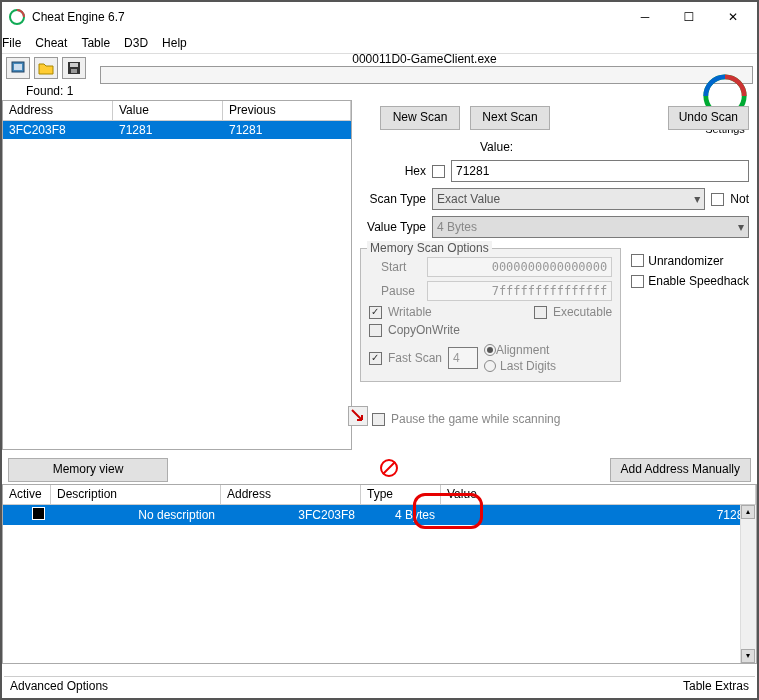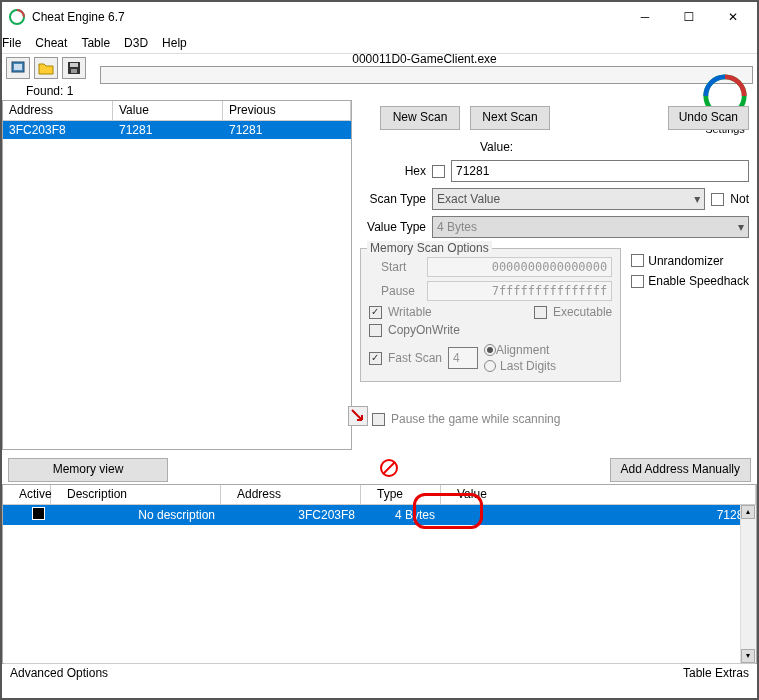--- a/index.html
+++ b/index.html
@@ -41,31 +41,31 @@
 .fieldset { border: 1px solid #bbb; padding: 8px; position: relative; margin-top: 4px; background: #f2f2f2; }
 .fieldset .legend { position: absolute; top: -8px; left: 6px; background: #f2f2f2; padding: 0 3px; color: #555; }
 .mem-row { display: flex; align-items: center; gap: 6px; margin-bottom: 4px; }
 .mem-row .ml { color: #888; width: 40px; margin-left: 12px; }
 .mem-row .mv { flex:1; text-align: right; font-family: Consolas, monospace; color: #999; border: 1px solid #ccc; background: #f5f5f5; padding: 2px 4px; }
 .radio { width: 12px; height: 12px; border: 1px solid #888; border-radius: 50%; display: inline-block; }
 .radio.sel::after { content: ''; display: block; width: 6px; height: 6px; background: #555; border-radius: 50%; margin: 2px; }
 .mid-btns { display: flex; align-items: flex-start; height: 28px; padding: 2px 6px; gap: 6px; }
 .bottom-table { border: 1px solid #aaa; height: 180px; display: flex; flex-direction: column; }
 .bt-head { display: flex; background: #fff; border-bottom: 1px solid #ccc; height: 20px; }
-.bt-head div { border-right: 1px solid #ccc; padding: 2px 16px; }
+.bt-head div { border-right: 1px solid #ccc; padding: 2px 6px; }
 .c-active { width: 48px; }
 .c-desc { width: 170px; }
 .c-addr2 { width: 140px; }
 .c-type { width: 80px; }
 .c-value { flex: 1; }
 .bt-body { flex: 1; background: #fff; position: relative; }
 .bt-row { display: flex; background: #0078d7; color: #fff; height: 20px; align-items: center; }
 .bt-row > div { padding: 0 6px; text-align: right; }
 .ring { position: absolute; border: 3px solid #e60000; border-radius: 12px; left: 410px; top: -12px; width: 70px; height: 36px; pointer-events: none; }
-.statusbar { position: absolute; bottom: 15px; left: 2px; right: 2px; height: 20px; display: flex; justify-content: space-between; padding: 2px 6px; border-top: 1px solid #ccc; text-align: center; }
+.statusbar { position: absolute; bottom: 2px; left: 2px; right: 2px; height: 20px; display: flex; justify-content: space-between; padding: 2px 6px; border-top: 1px solid #ccc; text-align: center; }
 .scrollbar-v { position: absolute; right: 0; top: 0; bottom: 0; width: 16px; background: #f0f0f0; border-left: 1px solid #ddd; }
 .arrow-btn { width: 14px; height: 14px; background: #ddd; border: 1px solid #aaa; font-size: 8px; text-align: center; line-height: 12px; }
 .logo-overlay { position: absolute; right: 6px; top: 70px; width: 52px; height: 70px; text-align:center; }
 .fast-row { display:flex; align-items:center; gap:6px; margin-top: 6px; color: #888; }
 .pause-row { display:flex; align-items:center; gap:6px; margin-top:4px; position:absolute; left: 370px; top: 406px; color:#888; }
 .arrow-icon-box { width: 20px; height: 20px; border:1px solid #aaa; background:#f0f0f0; display:flex; align-items:center; justify-content:center; position:absolute; left:346px; top:404px;}
 </style>
 </head>
 <body>
 

